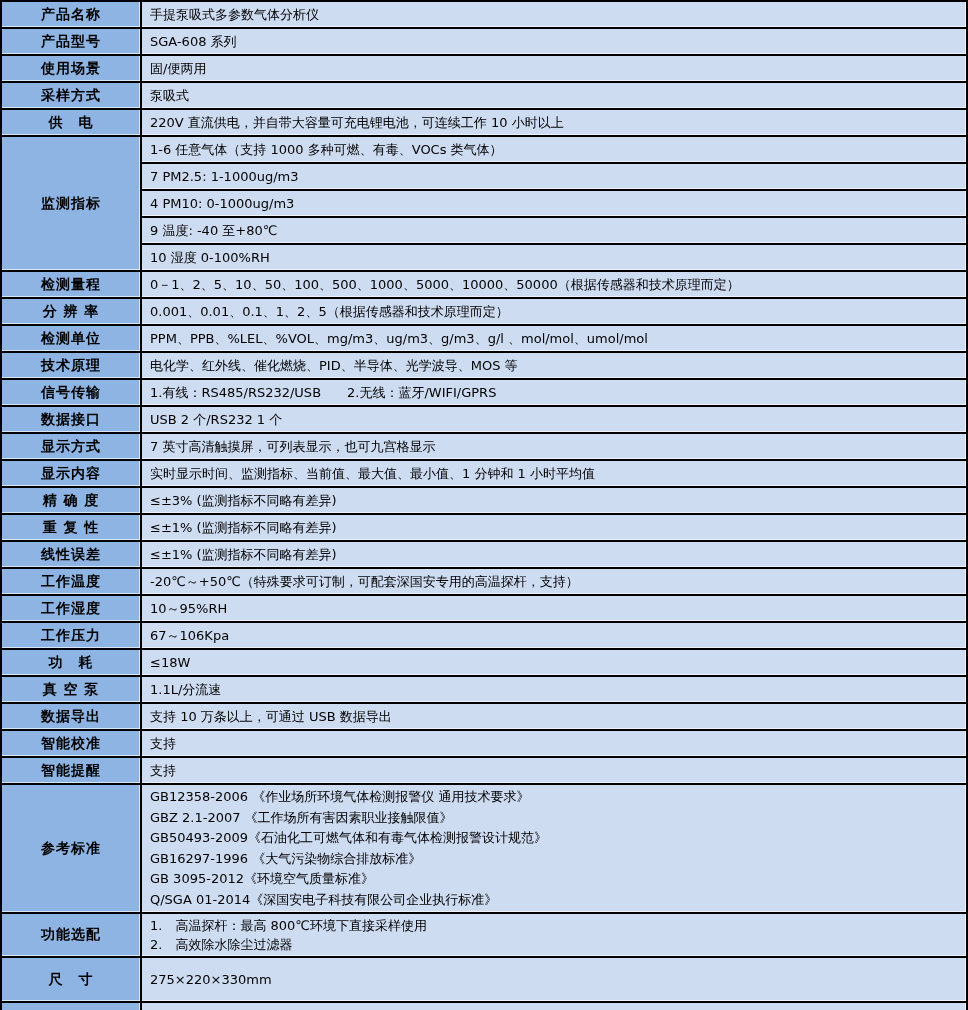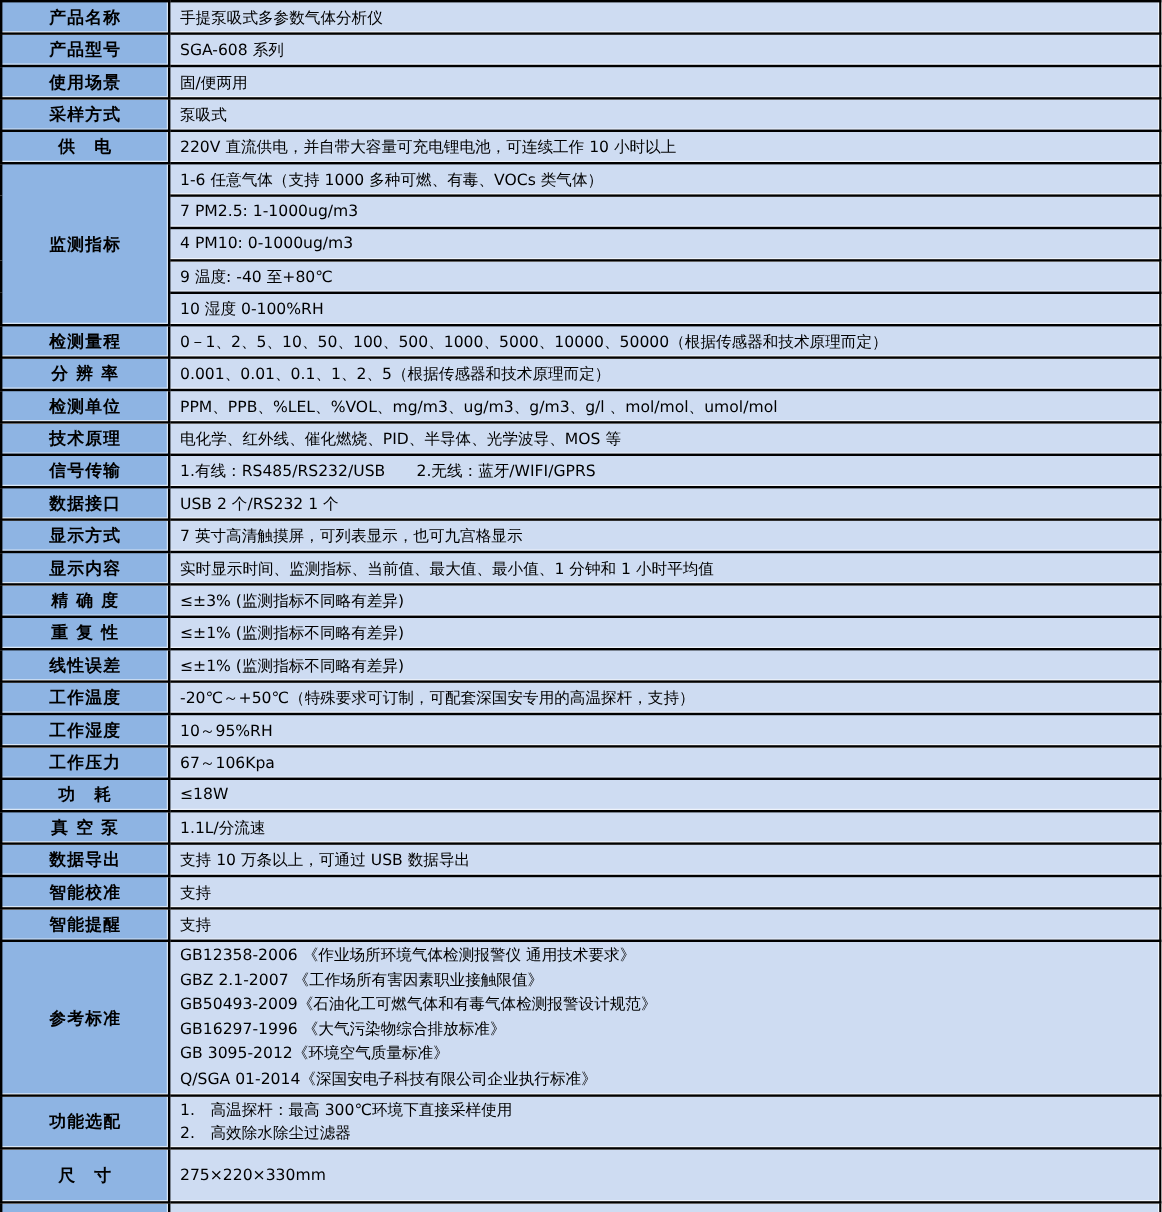--- a/index.html
+++ b/index.html
@@ -170,21 +170,21 @@
       <div class="line">GB50493-2009《石油化工可燃气体和有毒气体检测报警设计规范》</div>
       <div class="line">GB16297-1996 《大气污染物综合排放标准》</div>
       <div class="line">GB 3095-2012《环境空气质量标准》</div>
       <div class="line">Q/SGA 01-2014《深国安电子科技有限公司企业执行标准》</div>
     </td>
   </tr>
 
   <tr class="h40">
     <td class="lbl">功能选配</td>
     <td class="val">
-      <div class="opt-line">1.　高温探杆：最高 300℃环境下直接采样使用</div>
+      <div class="opt-line">1.　高温探杆：最高 800℃环境下直接采样使用</div>
       <div class="opt-line">2.　高效除水除尘过滤器</div>
     </td>
   </tr>
 
   <tr class="h29">
     <td class="lbl">尺　寸</td>
     <td class="val">275×220×330mm</td>
   </tr>
   <tr class="h29">
     <td class="lbl">重　量</td>

